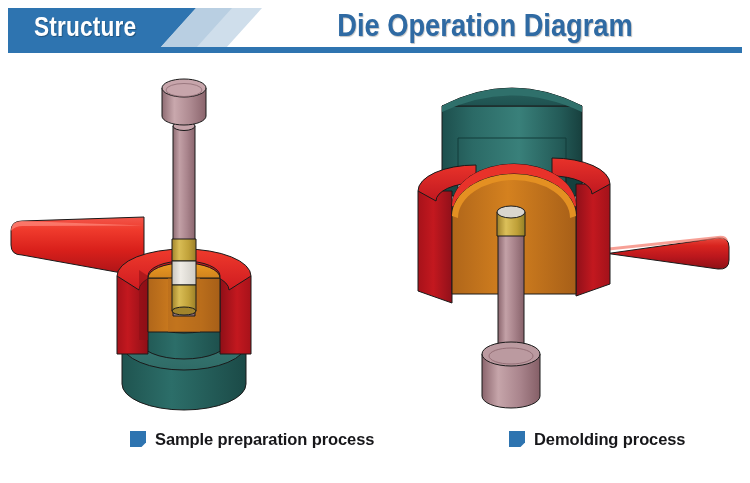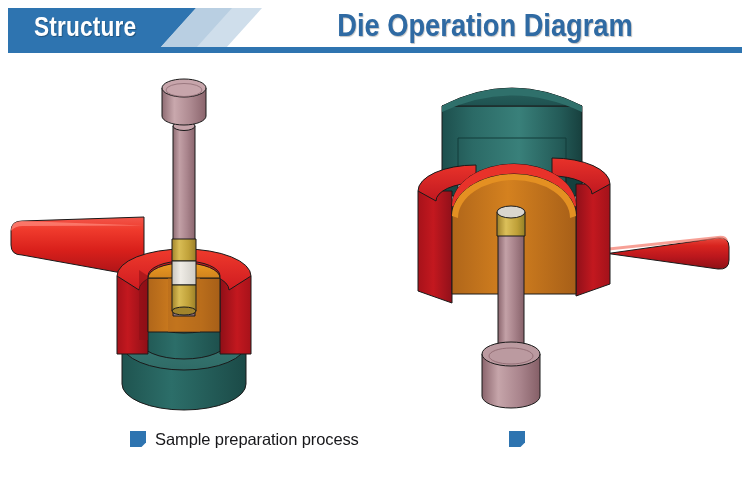--- a/index.html
+++ b/index.html
@@ -25,21 +25,21 @@
     font-weight:bold;font-size:31px;line-height:40px;text-align:center;
     transform:scaleX(.88);transform-origin:center center;
     text-shadow:1px 1px 1px rgba(120,120,120,.45);white-space:nowrap;
   }
 
   
   #figures{position:absolute;left:0;top:56px;width:750px;height:360px;}
   .fig-svg{position:absolute;top:0;}
 
   
-  #captions{position:absolute;left:0;top:424px;width:671px;height:40px;}
+  #captions{position:absolute;left:0;top:424px;width:671px;height:40px;font-weight:bold;}
   .caption{position:absolute;top:0;height:30px;display:flex;align-items:center;}
   .cap-bullet{
     width:16px;height:16px;background:#2e74b0;margin-right:9px;
     clip-path:polygon(0 0,100% 0,100% 72%,72% 100%,0 100%);
   }
   .cap-text{
     font-family:"Liberation Sans",sans-serif;font-size:16.5px;color:#17171a;
     white-space:nowrap;letter-spacing:-.1px;
   }
   #caption-left{left:130px;}
@@ -315,16 +315,17 @@
     </svg>
   </div>
 
   <div id="captions">
     <div class="caption" id="caption-left">
       <span class="cap-bullet"></span>
       <span class="cap-text">Sample preparation process</span>
     </div>
     <div class="caption" id="caption-right">
       <span class="cap-bullet"></span>
+      <span class="cap-text">Demolding process</span>
     </div>
   </div>
 
 </div>
 
 </body></html>

